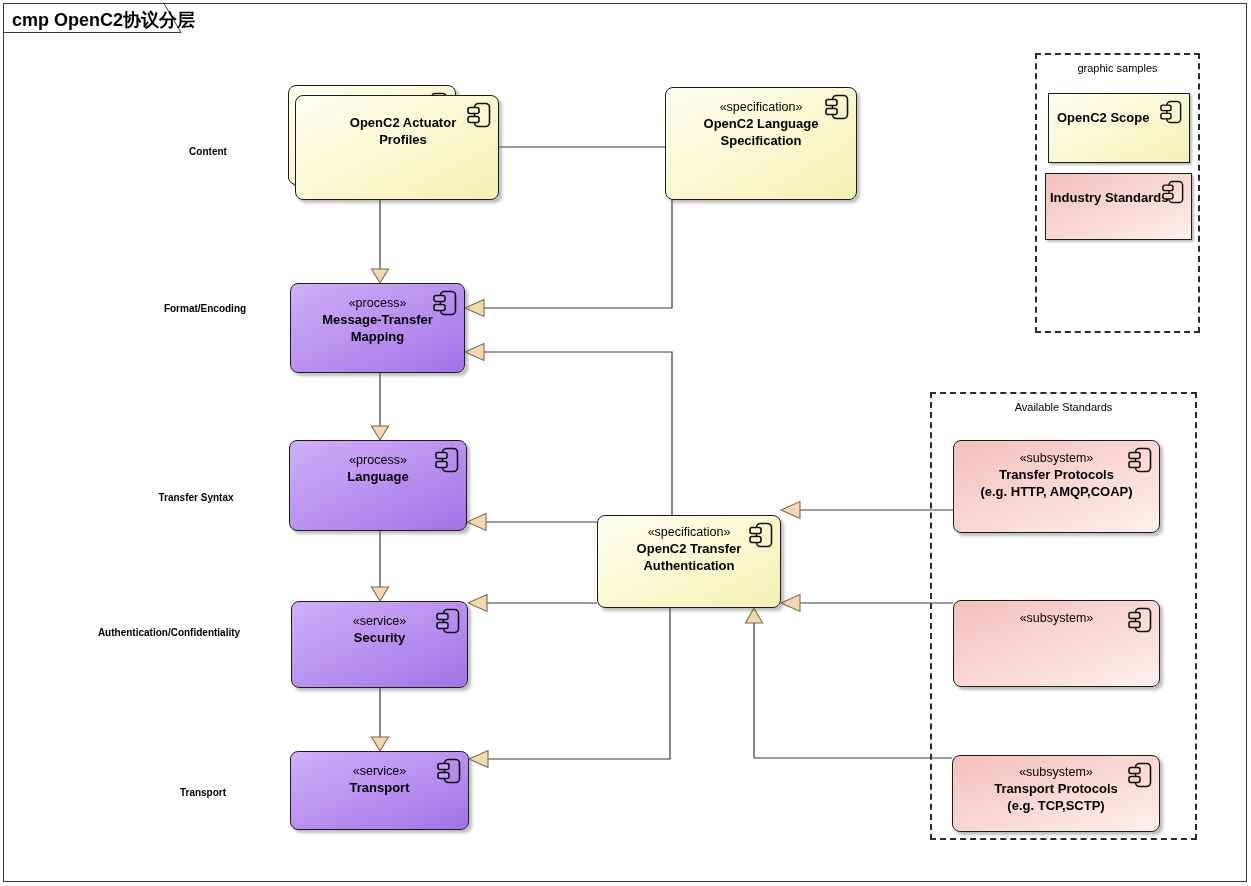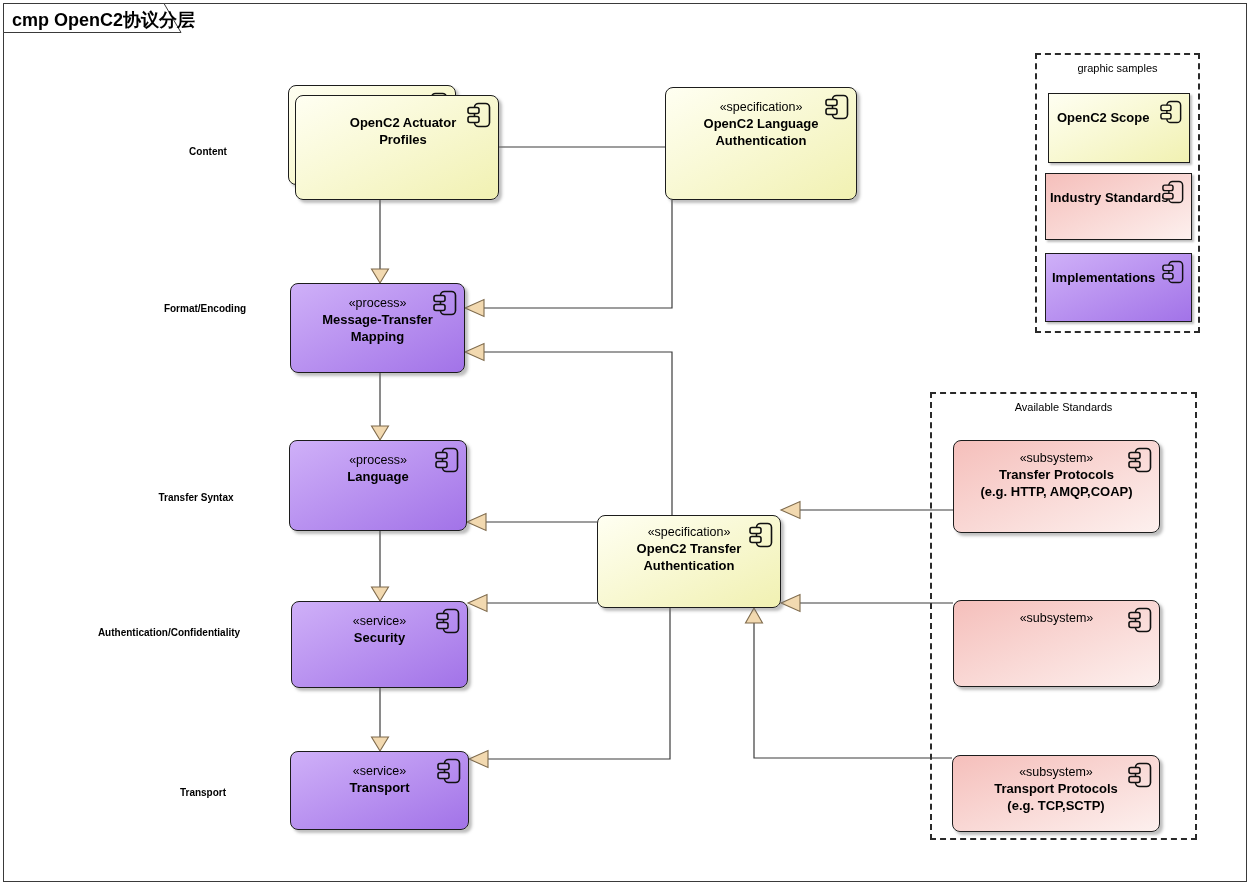--- a/index.html
+++ b/index.html
@@ -110,21 +110,21 @@
     <svg class="comp-icon" width="24" height="26" viewBox="0 0 24 26">
       <rect x="7.5" y="1.5" width="15" height="23" rx="4" fill="none" stroke="#111" stroke-width="1.6"></rect>
       <rect class="tabfill" x="1" y="5.5" width="11" height="6" rx="2" stroke="#111" stroke-width="1.6"></rect>
       <rect class="tabfill" x="1" y="14.5" width="11" height="6" rx="2" stroke="#111" stroke-width="1.6"></rect>
     </svg>
   </div>
 
   <div class="comp yellow" style="left:665px;top:87px;width:192px;height:113px;">
     <div class="stereo">«specification»</div>
     <div class="cname">OpenC2 Language
-Authentication</div>
+Specification</div>
     <svg class="comp-icon" width="24" height="26" viewBox="0 0 24 26">
       <rect x="7.5" y="1.5" width="15" height="23" rx="4" fill="none" stroke="#111" stroke-width="1.6"></rect>
       <rect class="tabfill" x="1" y="5.5" width="11" height="6" rx="2" stroke="#111" stroke-width="1.6"></rect>
       <rect class="tabfill" x="1" y="14.5" width="11" height="6" rx="2" stroke="#111" stroke-width="1.6"></rect>
     </svg>
   </div>
 
   <div class="comp purple" style="left:290px;top:283px;width:175px;height:90px;">
     <div class="stereo">«process»</div>
     <div class="cname">Message-Transfer
@@ -227,22 +227,14 @@
 
   <div class="legend-item pink" style="left:1045px;top:173px;width:147px;height:67px;padding-left:4px;">
     <span>Industry Standards</span>
     <svg class="comp-icon" width="22" height="24" viewBox="0 0 24 26">
       <rect x="7.5" y="1.5" width="15" height="23" rx="4" fill="none" stroke="#111" stroke-width="1.6"></rect>
       <rect class="tabfill" x="1" y="5.5" width="11" height="6" rx="2" stroke="#111" stroke-width="1.6"></rect>
       <rect class="tabfill" x="1" y="14.5" width="11" height="6" rx="2" stroke="#111" stroke-width="1.6"></rect>
     </svg>
   </div>
 
-  <div class="legend-item purple" style="left:1045px;top:253px;width:147px;height:69px;padding-left:6px;">
-    <span>Implementations</span>
-    <svg class="comp-icon" width="22" height="24" viewBox="0 0 24 26">
-      <rect x="7.5" y="1.5" width="15" height="23" rx="4" fill="none" stroke="#111" stroke-width="1.6"></rect>
-      <rect class="tabfill" x="1" y="5.5" width="11" height="6" rx="2" stroke="#111" stroke-width="1.6"></rect>
-      <rect class="tabfill" x="1" y="14.5" width="11" height="6" rx="2" stroke="#111" stroke-width="1.6"></rect>
-    </svg>
-  </div>
 
 </div>
 
 </body></html>

